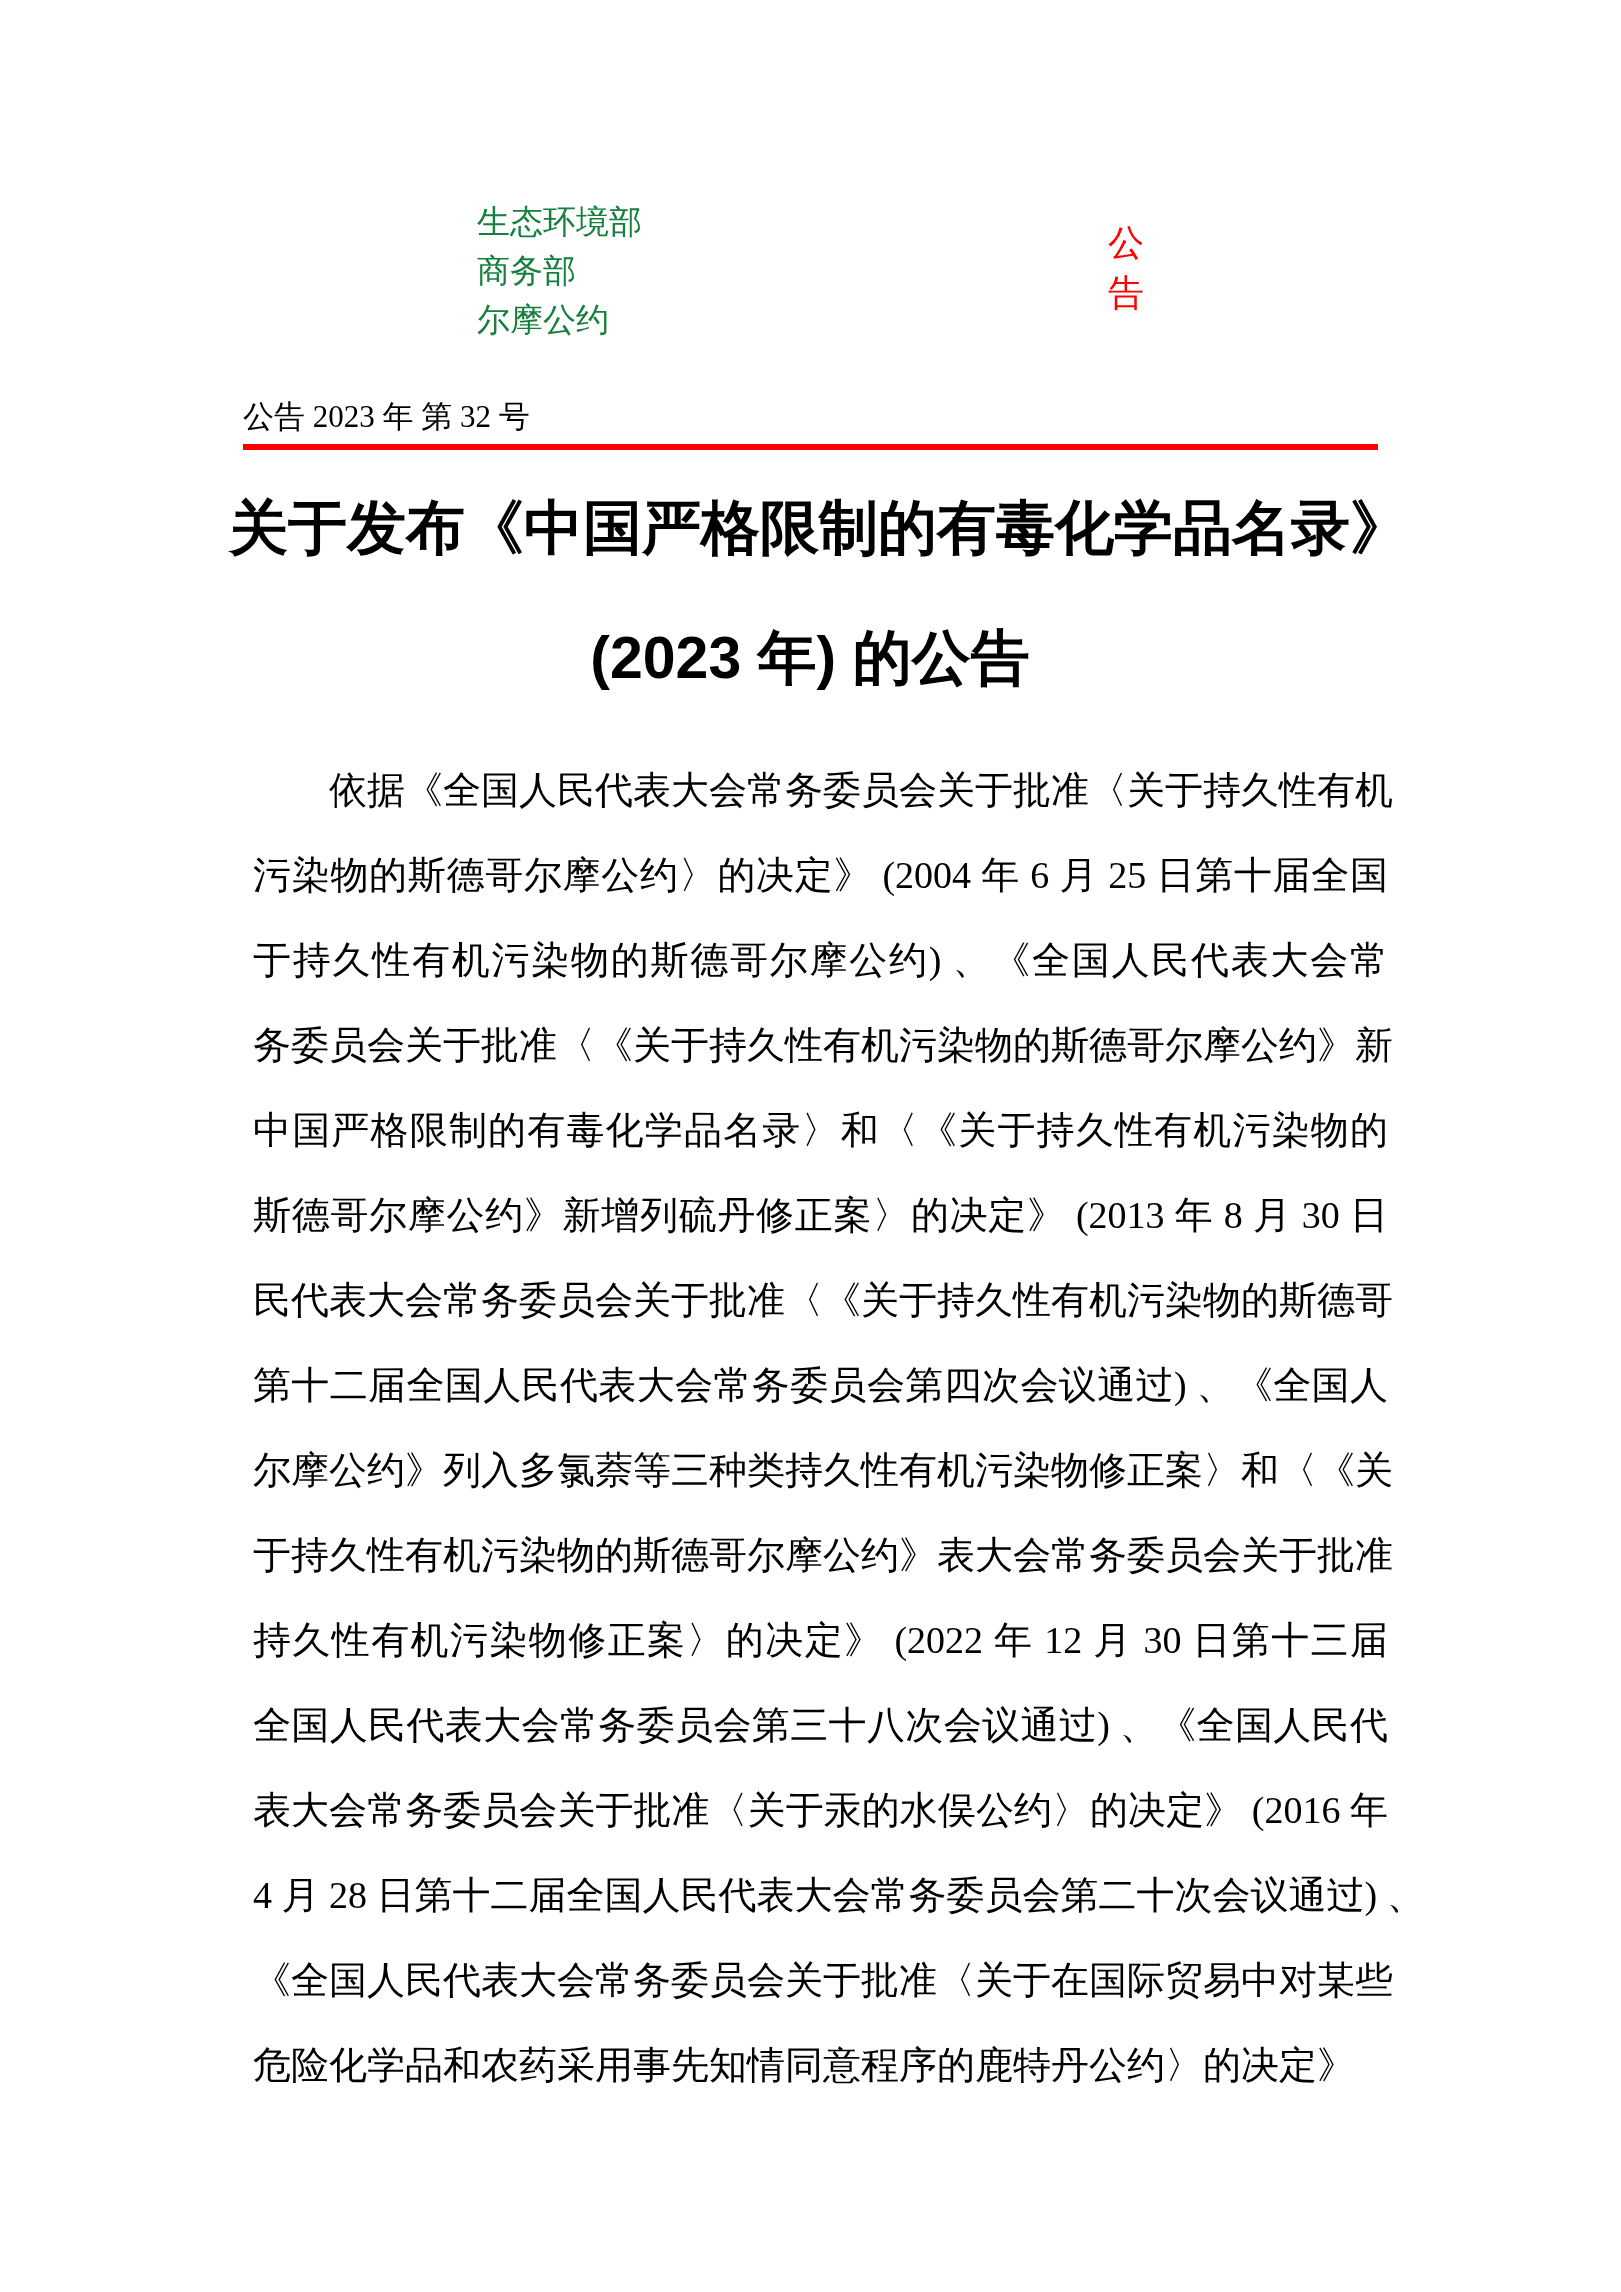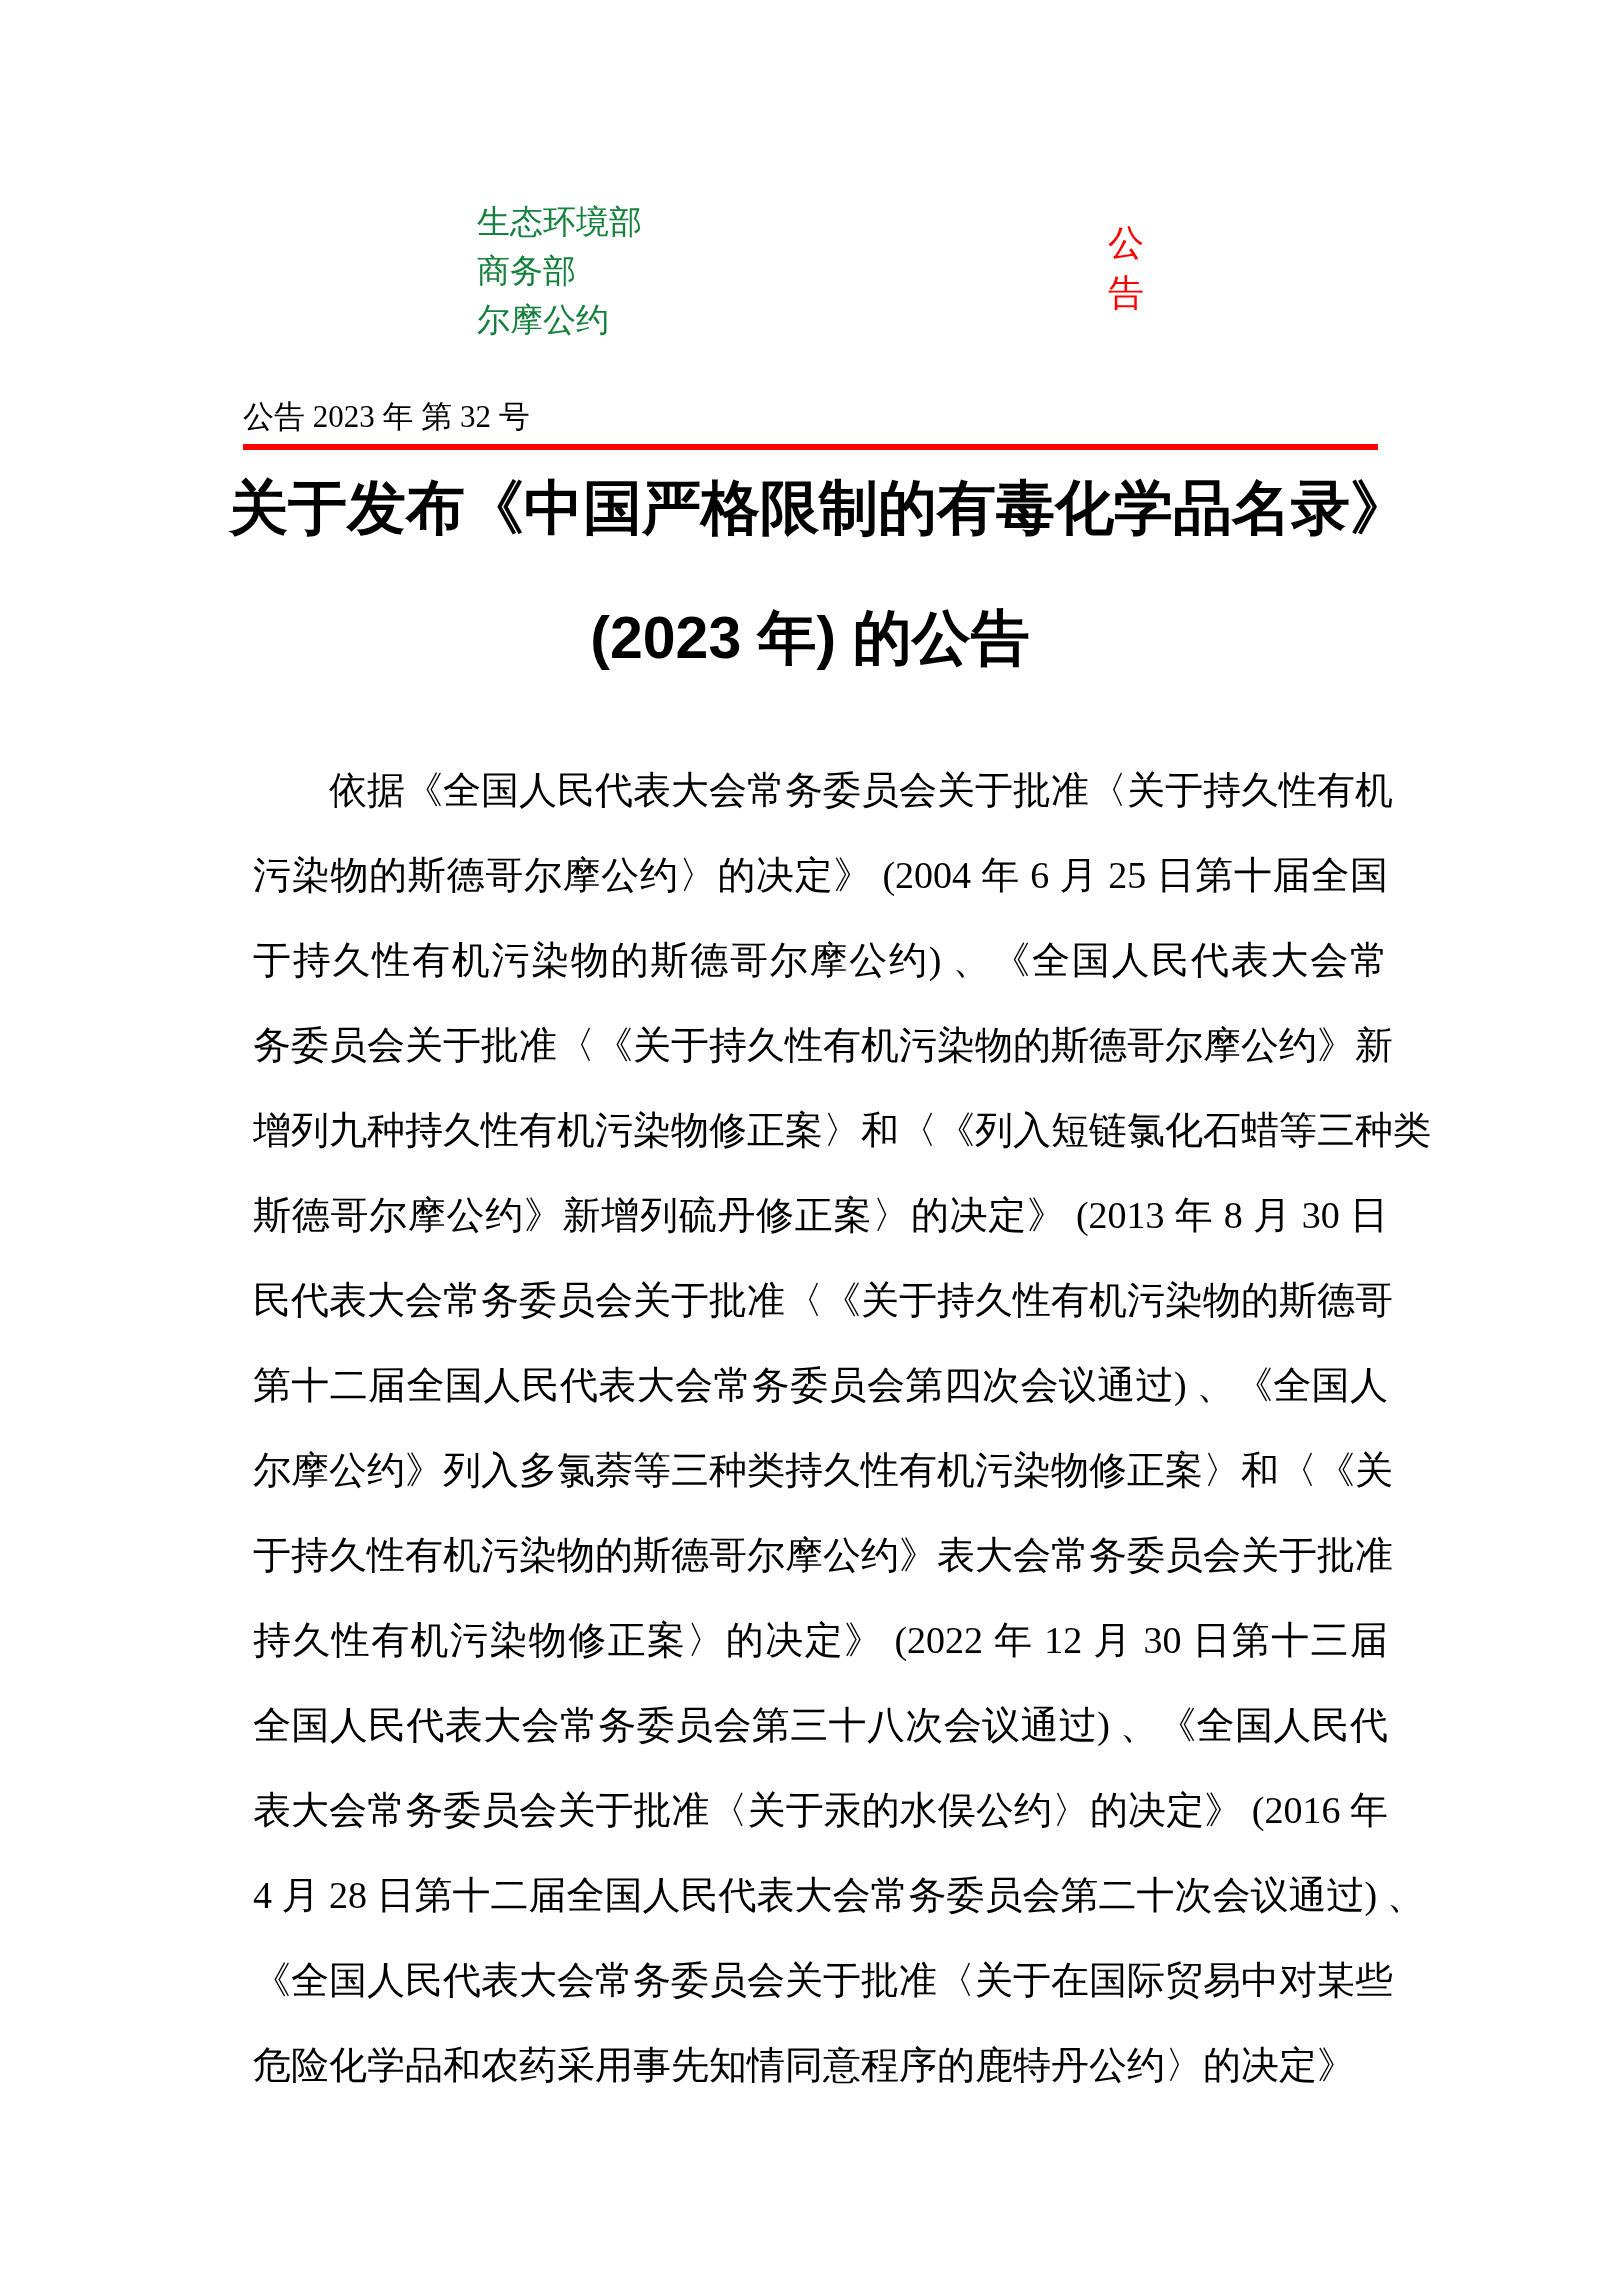--- a/index.html
+++ b/index.html
@@ -66,20 +66,21 @@
     position: absolute;
     left: 229px;
     width: 1162px;
     text-align: center;
     font-family: "Liberation Sans", sans-serif;
     font-weight: bold;
     font-size: 59px;
     line-height: 71px;
     white-space: nowrap;
     letter-spacing: 0px;
+    margin-top: 20px;
   }
   .title-line.l1 { top: 473px; }
   .title-line.l2 { top: 603px; }
 
   
   .body-text {
     position: absolute;
     left: 253px;
     top: 748px;
     width: 1135px;
@@ -118,21 +119,21 @@
   <div class="red-rule"></div>
 
   <div class="title-line l1">关于发布《中国严格限制的有毒化学品名录》</div>
   <div class="title-line l2">(2023 年) 的公告</div>
 
   <div class="body-text">
     <div class="body-line first">依据《全国人民代表大会常务委员会关于批准〈关于持久性有机</div>
     <div class="body-line">污染物的斯德哥尔摩公约〉的决定》 (2004 年 6 月 25 日第十届全国</div>
     <div class="body-line">于持久性有机污染物的斯德哥尔摩公约) 、《全国人民代表大会常</div>
     <div class="body-line">务委员会关于批准〈《关于持久性有机污染物的斯德哥尔摩公约》新</div>
-    <div class="body-line">增列九种持久性有机污染物修正案〉和〈《列入短链氯化石蜡等三种类</div>
+    <div class="body-line">中国严格限制的有毒化学品名录〉和〈《关于持久性有机污染物的</div>
     <div class="body-line">斯德哥尔摩公约》新增列硫丹修正案〉的决定》 (2013 年 8 月 30 日</div>
     <div class="body-line">民代表大会常务委员会关于批准〈《关于持久性有机污染物的斯德哥</div>
     <div class="body-line">第十二届全国人民代表大会常务委员会第四次会议通过) 、《全国人</div>
     <div class="body-line">尔摩公约》列入多氯萘等三种类持久性有机污染物修正案〉和〈《关</div>
     <div class="body-line">于持久性有机污染物的斯德哥尔摩公约》表大会常务委员会关于批准</div>
     <div class="body-line">持久性有机污染物修正案〉的决定》 (2022 年 12 月 30 日第十三届</div>
     <div class="body-line">全国人民代表大会常务委员会第三十八次会议通过) 、《全国人民代</div>
     <div class="body-line">表大会常务委员会关于批准〈关于汞的水俣公约〉的决定》 (2016 年</div>
     <div class="body-line">4 月 28 日第十二届全国人民代表大会常务委员会第二十次会议通过) 、</div>
     <div class="body-line">《全国人民代表大会常务委员会关于批准〈关于在国际贸易中对某些</div>

